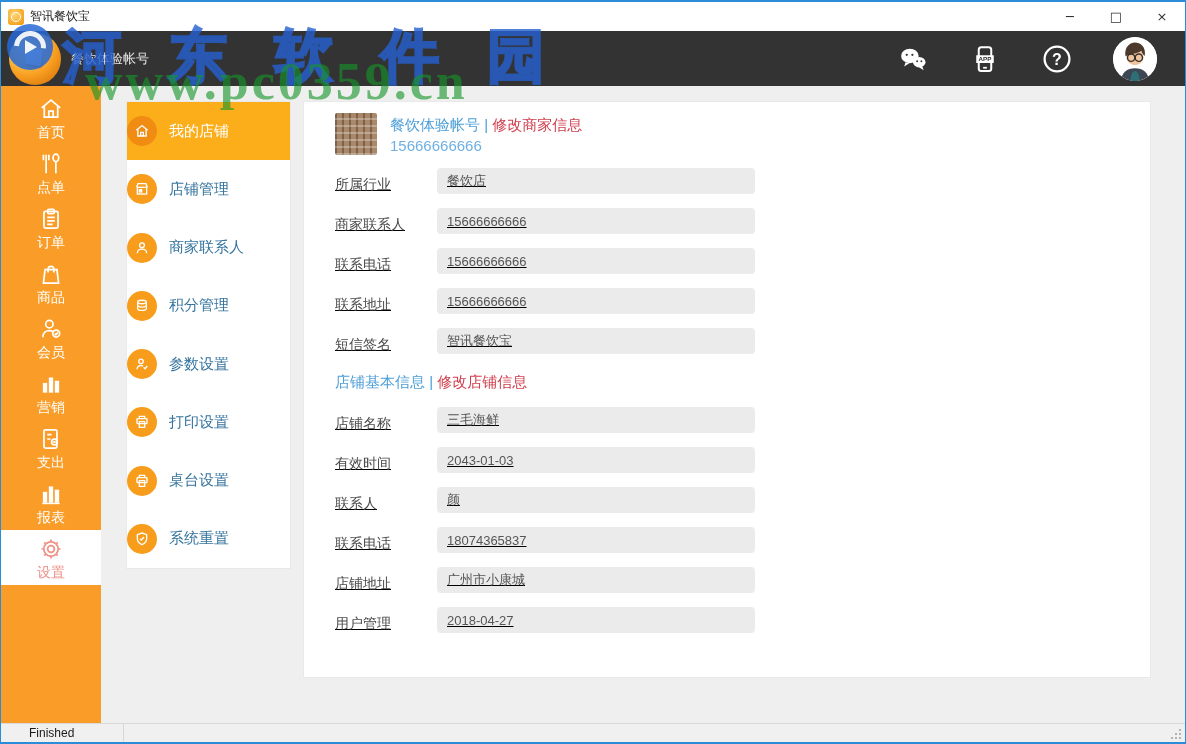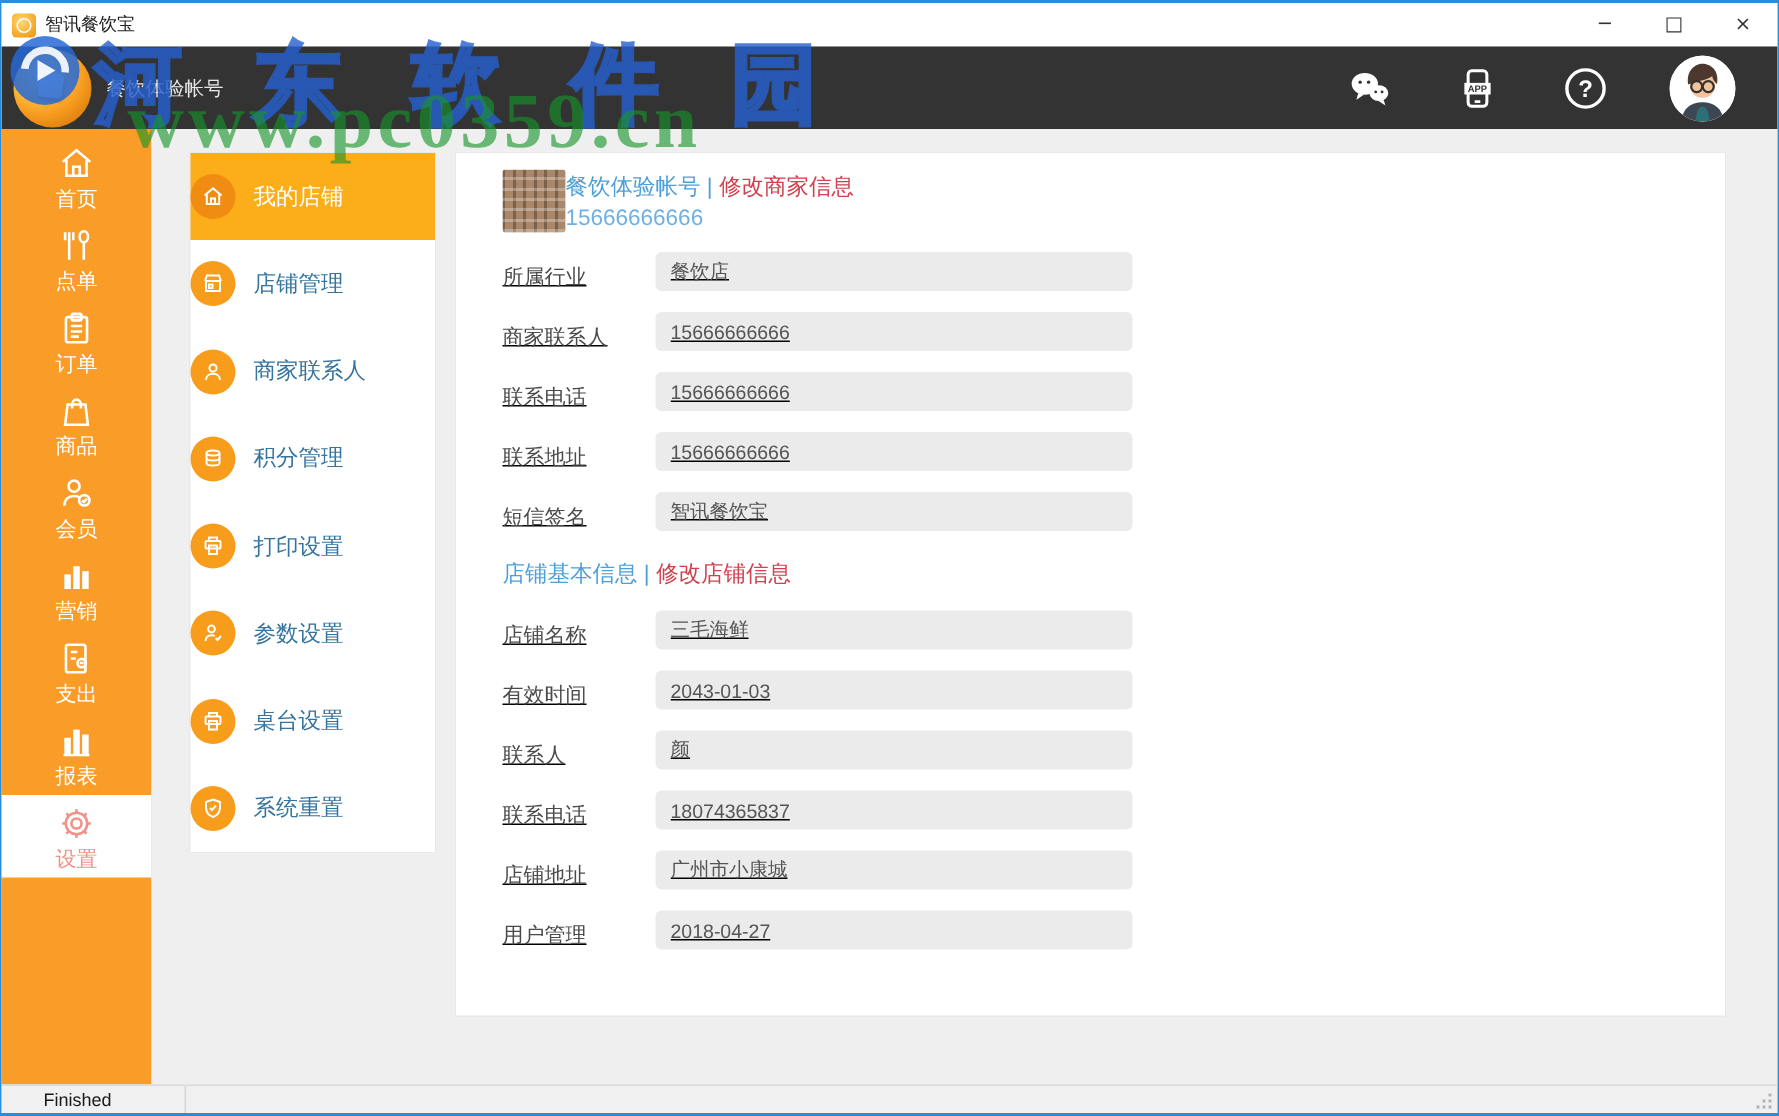--- a/index.html
+++ b/index.html
@@ -96,21 +96,21 @@
     border:1px solid #e9e9e9; padding:11px 30px 0 31px;
   }
   .merchant-head{ display:flex; align-items:flex-start; margin-bottom:12px; }
   .mphoto{
     width:42px; height:42px; border-radius:2px; background-color:#a8876a;
     background-image:
       repeating-linear-gradient(0deg, rgba(255,255,255,.28) 0 2px, transparent 2px 7px),
       repeating-linear-gradient(90deg, rgba(55,38,20,.38) 0 2px, transparent 2px 7px);
     flex:0 0 auto;
   }
-  .mh-text{ padding-top:1px; }
+  .mh-text{ margin-left:13px; padding-top:1px; }
   .mh-line1{ font-size:15px; line-height:21px; }
   .blue-t{ color:#4d9fd8; }
   .red-link{ color:#d0404e; cursor:pointer; }
   .mh-phone{ font-size:15px; line-height:21px; color:#6fb0e4; }
   .frow{ display:flex; align-items:flex-end; margin-bottom:14px;text-decoration:underline; }
   .frow .flabel{ width:102px; font-size:14px; color:#4a4a4a; flex:0 0 auto; }
   .frow input{
     width:318px; height:26px; background:#ebebeb; border:none; border-radius:4px;
     padding:0 10px; font-size:13px; color:#555; outline:none;
     font-family:"Liberation Sans","DejaVu Sans",sans-serif;
@@ -311,36 +311,36 @@
               <ellipse cx="12" cy="6" rx="6.5" ry="2.6"></ellipse>
               <path d="M5.5 6 v5 c0 1.5 2.9 2.6 6.5 2.6 s6.5-1.1 6.5-2.6 v-5"></path>
               <path d="M5.5 11 v5 c0 1.5 2.9 2.6 6.5 2.6 s6.5-1.1 6.5-2.6 v-5"></path>
             </svg>
           </span>
           <span>积分管理</span>
         </div>
         <div class="menu-item">
           <span class="mcircle">
             <svg width="16" height="16" viewBox="0 0 24 24" fill="none" stroke="#fff" stroke-width="2">
+              <circle cx="10.5" cy="8" r="3.4"></circle>
+                <path d="M4.5 20 c0-3.8 2.7-5.8 6-5.8 c1.2 0 2.3 0.3 3.2 0.8"></path>
+              <path d="M14.5 17 l2 2 l3.5-4"></path>
+            </svg>
+          </span>
+          <span>参数设置</span>
+        </div>
+        <div class="menu-item">
+          <span class="mcircle">
+            <svg width="16" height="16" viewBox="0 0 24 24" fill="none" stroke="#fff" stroke-width="2">
               <path d="M8 7 V3.5 H16 V7"></path>
                 <rect x="4.5" y="7" width="15" height="7.5" rx="1"></rect>
                 <rect x="8" y="11.5" width="8" height="8.5"></rect>
             </svg>
           </span>
           <span>打印设置</span>
-        </div>
-        <div class="menu-item">
-          <span class="mcircle">
-            <svg width="16" height="16" viewBox="0 0 24 24" fill="none" stroke="#fff" stroke-width="2">
-              <circle cx="10.5" cy="8" r="3.4"></circle>
-                <path d="M4.5 20 c0-3.8 2.7-5.8 6-5.8 c1.2 0 2.3 0.3 3.2 0.8"></path>
-              <path d="M14.5 17 l2 2 l3.5-4"></path>
-            </svg>
-          </span>
-          <span>参数设置</span>
         </div>
         <div class="menu-item">
           <span class="mcircle">
             <svg width="16" height="16" viewBox="0 0 24 24" fill="none" stroke="#fff" stroke-width="2">
               <path d="M8 7 V3.5 H16 V7"></path>
                 <rect x="4.5" y="7" width="15" height="7.5" rx="1"></rect>
                 <rect x="8" y="11.5" width="8" height="8.5"></rect>
             </svg>
           </span>
           <span>桌台设置</span>

